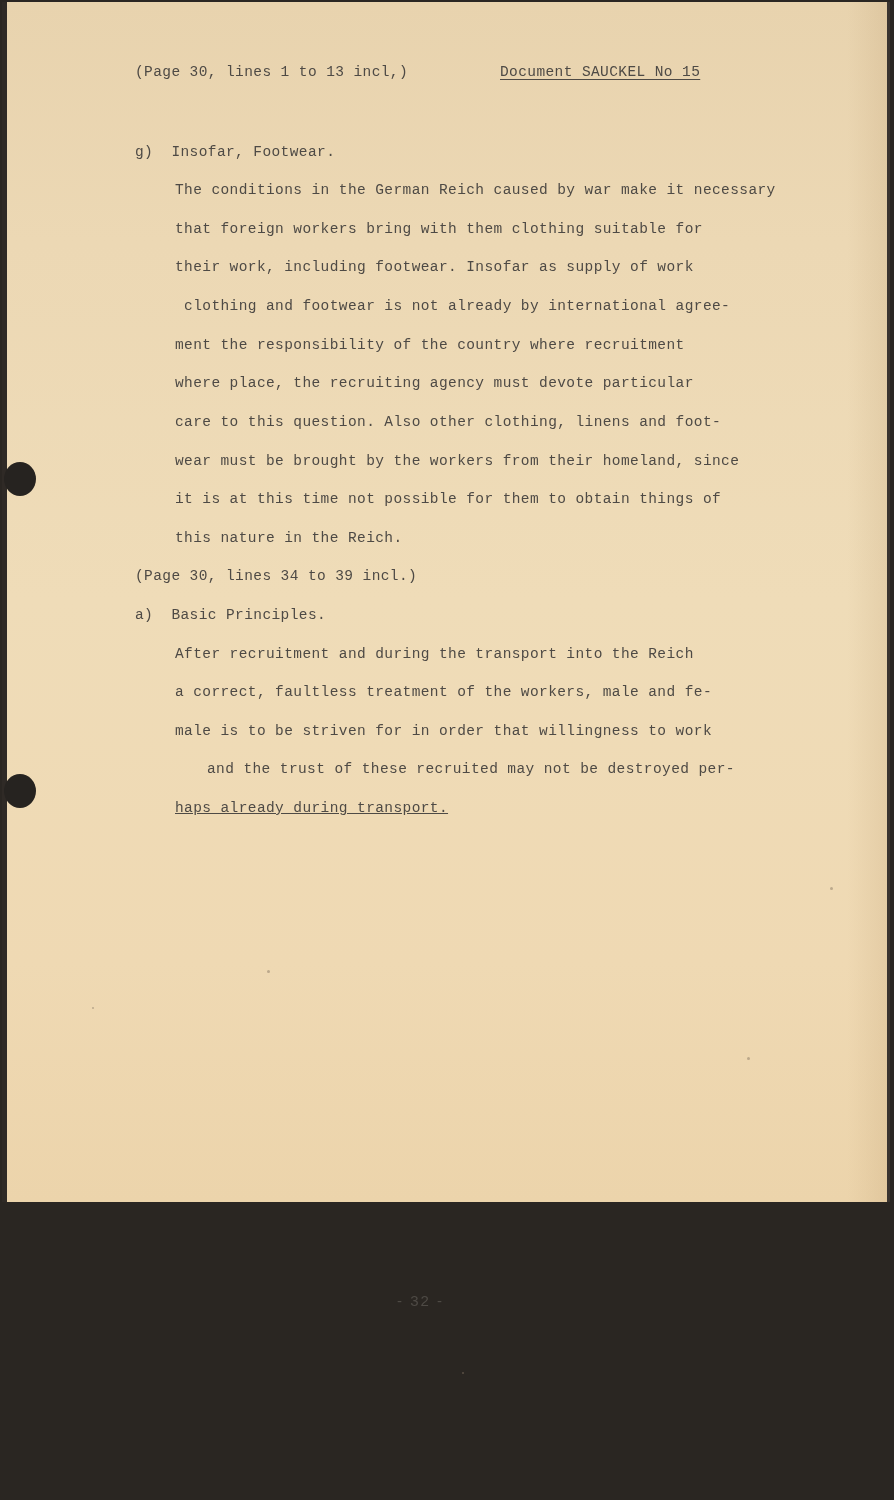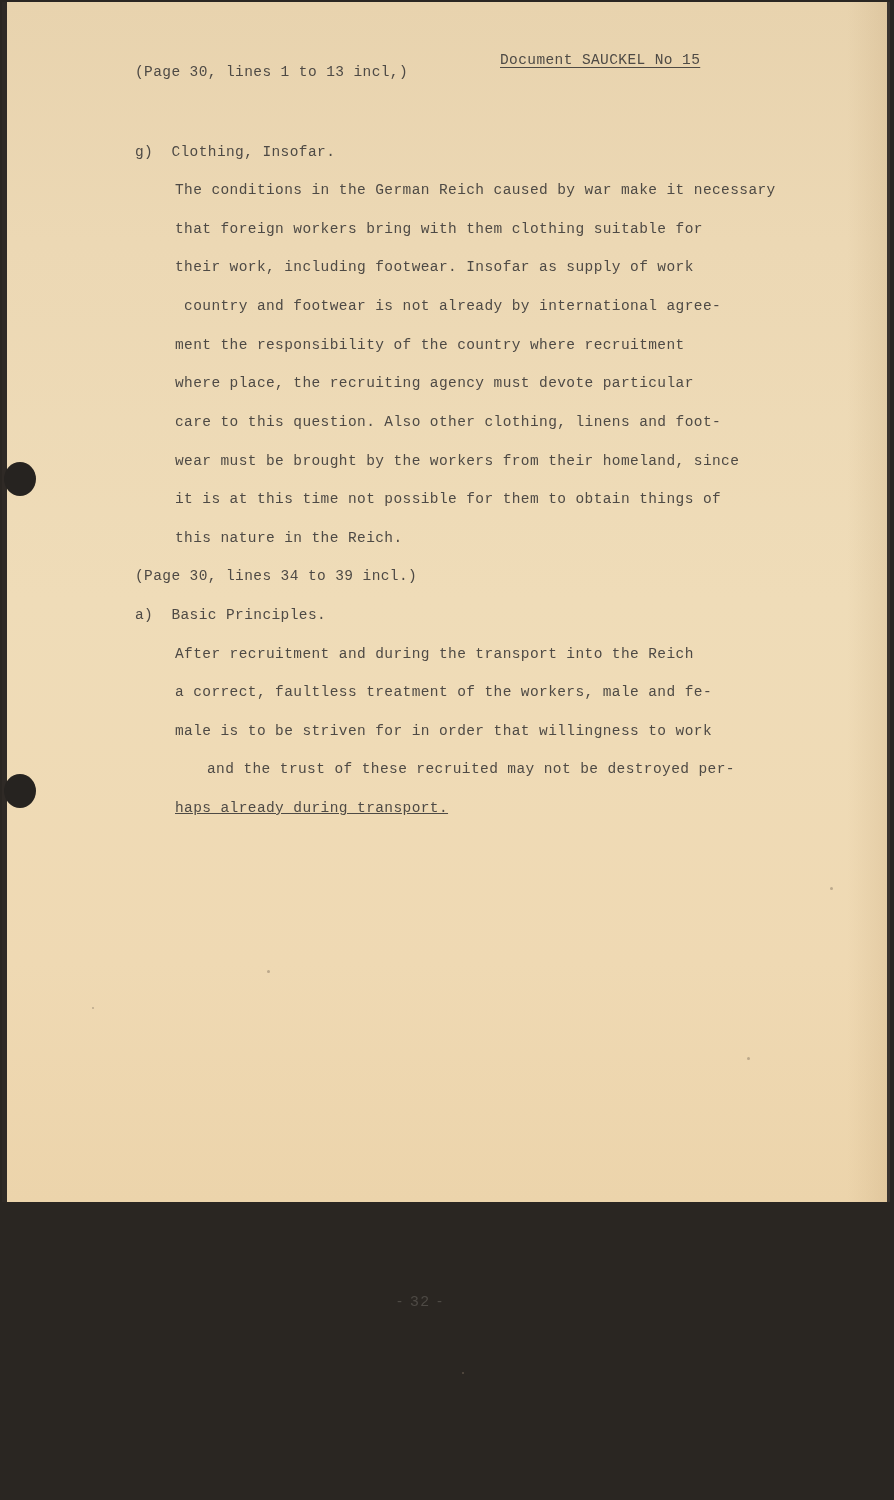--- a/index.html
+++ b/index.html
@@ -24,29 +24,29 @@
   </style>
 </head>
 <body>
 
 <div class="page">
   <div class="left-edge"></div>
   <div class="punch-hole" style="top:460px;"></div>
   <div class="punch-hole" style="top:772px;"></div>
 
   <div class="line" style="left:133px; top:62px;">(Page 30, lines 1 to 13 incl,)</div>
-  <div class="line underline" style="left:498px; top:50px;">Document SAUCKEL No 15</div>
+  <div class="line underline" style="left:498px; top:62px;">Document SAUCKEL No 15</div>
 
-  <div class="line" style="left:133px; top:142px;">g)  Clothing, Insofar.</div>
+  <div class="line" style="left:133px; top:142px;">g)  Insofar, Footwear.</div>
 
   <div>
     <div class="line" style="left:173px; top:180px;">The conditions in the German Reich caused by war make it necessary</div>
     <div class="line" style="left:173px; top:219px;">that foreign workers bring with them clothing suitable for</div>
     <div class="line" style="left:173px; top:257px;">their work, including footwear. Insofar as supply of work</div>
-    <div class="line" style="left:173px; top:296px;"> country and footwear is not already by international agree-</div>
+    <div class="line" style="left:173px; top:296px;"> clothing and footwear is not already by international agree-</div>
     <div class="line" style="left:173px; top:335px;">ment the responsibility of the country where recruitment</div>
     <div class="line" style="left:173px; top:373px;">where place, the recruiting agency must devote particular</div>
     <div class="line" style="left:173px; top:412px;">care to this question. Also other clothing, linens and foot-</div>
     <div class="line" style="left:173px; top:451px;">wear must be brought by the workers from their homeland, since</div>
     <div class="line" style="left:173px; top:489px;">it is at this time not possible for them to obtain things of</div>
     <div class="line" style="left:173px; top:528px;">this nature in the Reich.</div>
   </div>
 
   <div class="line" style="left:133px; top:566px;">(Page 30, lines 34 to 39 incl.)</div>
 

